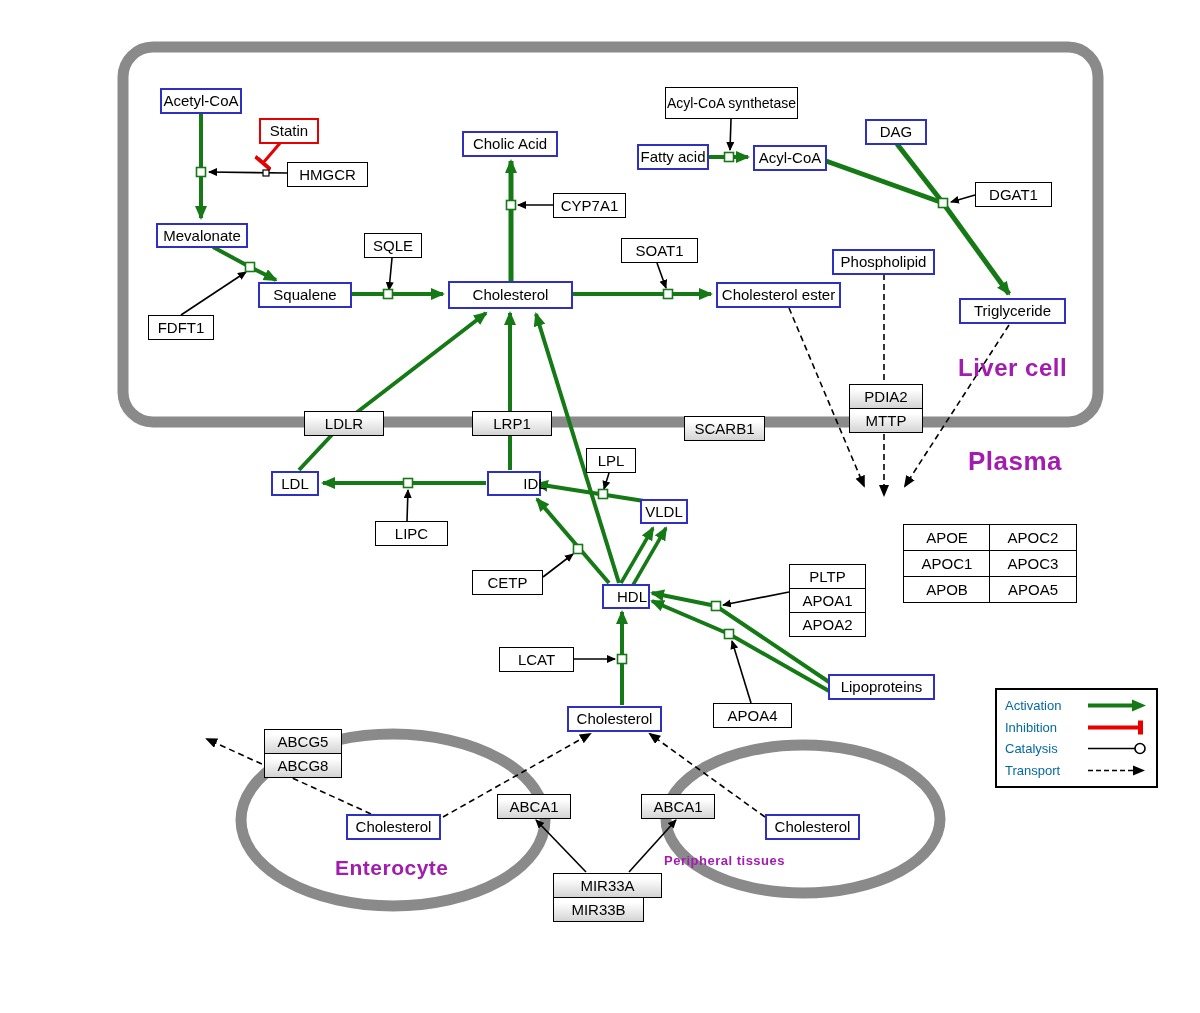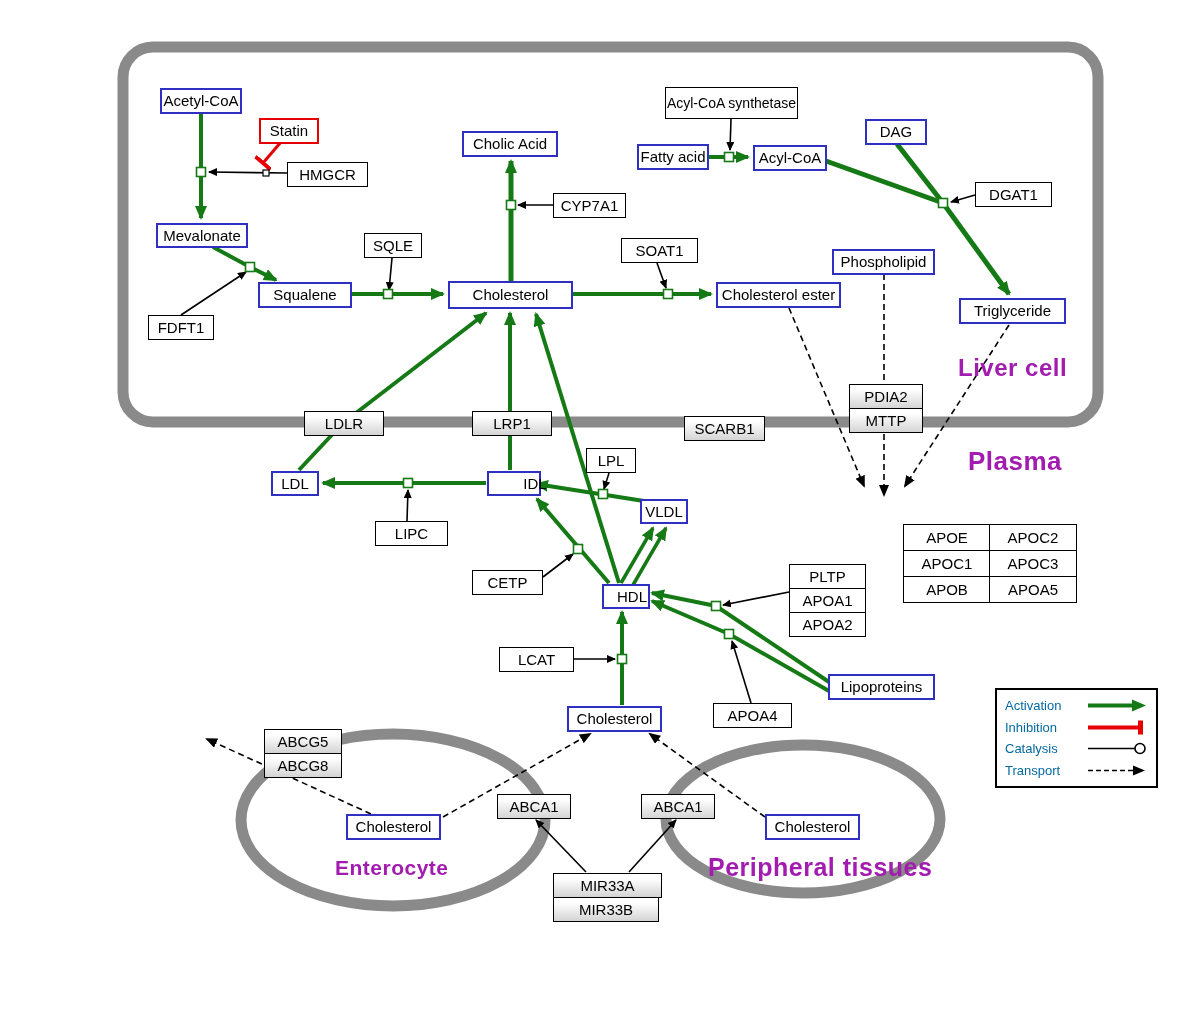--- a/index.html
+++ b/index.html
@@ -169,26 +169,26 @@
     <div class="cell">APOA5</div>
   </div>
 
   <div class="node grad" style="left:264px;top:729px;width:78px;height:25px;">ABCG5</div>
   <div class="node grad" style="left:264px;top:753px;width:78px;height:25px;">ABCG8</div>
   <div class="node met" style="left:346px;top:814px;width:95px;height:26px;">Cholesterol</div>
   <div class="node grad" style="left:497px;top:794px;width:74px;height:25px;">ABCA1</div>
   <div class="node grad" style="left:641px;top:794px;width:74px;height:25px;">ABCA1</div>
   <div class="node met" style="left:765px;top:814px;width:95px;height:26px;">Cholesterol</div>
   <div class="node grad" style="left:553px;top:873px;width:109px;height:25px;">MIR33A</div>
-  <div class="node grad" style="left:553px;top:897px;width:106px;height:25px;">MIR33B</div>
+  <div class="node grad" style="left:553px;top:897px;width:91px;height:25px;">MIR33B</div>
 
   <div class="region-label" style="left:958px;top:354px;font-size:24px;">Liver cell</div>
   <div class="region-label" style="left:968px;top:446px;font-size:26px;">Plasma</div>
   <div class="region-label" style="left:335px;top:856px;font-size:21px;">Enterocyte</div>
-  <div class="region-label" style="left:708px;top:853px;font-size:25px;">Peripheral tissues</div>
+  <div class="region-label" style="left:664px;top:853px;font-size:13px;">Peripheral tissues</div>
 
   <div class="legend">
     <div class="legend-row">
       <span class="legend-label">Activation</span>
       <svg width="62" height="15">
         <line x1="2" y1="7.5" x2="46" y2="7.5" stroke="#157a15" stroke-width="4"></line>
         <polygon points="46,1.5 60,7.5 46,13.5" fill="#157a15"></polygon>
       </svg>
     </div>
     <div class="legend-row">

